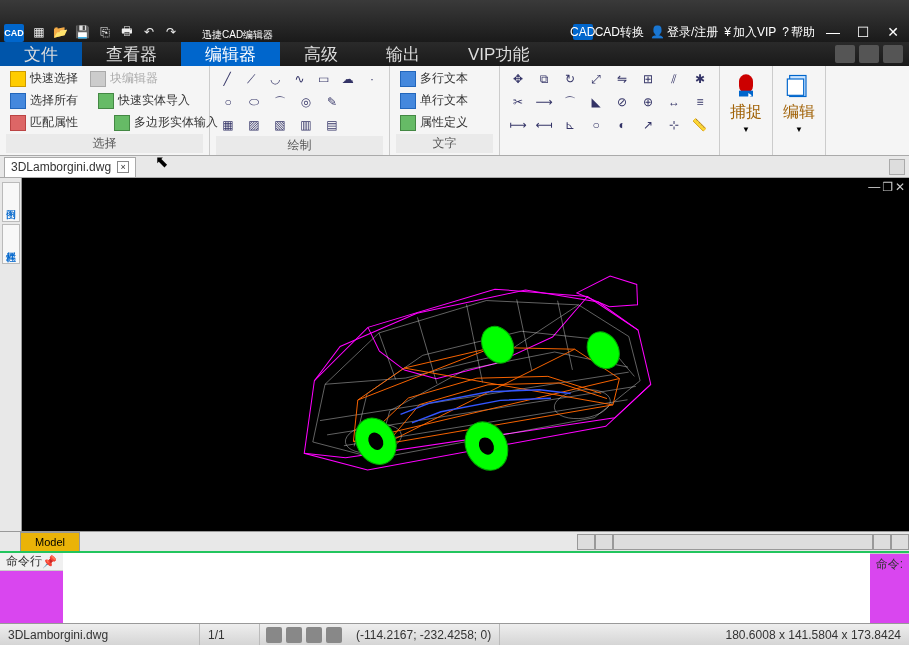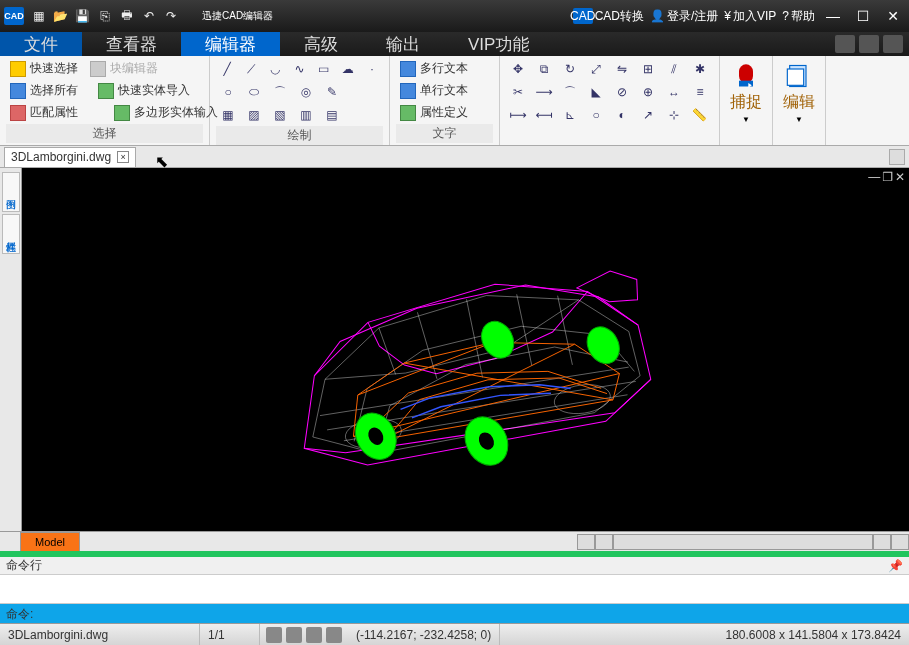--- a/index.html
+++ b/index.html
@@ -1,17 +1,17 @@
 <!DOCTYPE html>
 <html><head>
 <meta charset="utf-8">
 <style>
 *{margin:0;padding:0;box-sizing:border-box;font-family:"Microsoft YaHei",sans-serif;font-size:12px;user-select:none}
 body{width:909px;height:645px;background:#f0f0f0;display:flex;flex-direction:column;overflow:hidden}
-.titlebar{height:32px;background:linear-gradient(#3a3a3a,#1a1a1a);display:flex;align-items:center;color:#fff;padding:0 4px}
+.titlebar{height:42px;background:linear-gradient(#3a3a3a,#1a1a1a);display:flex;align-items:flex-end;color:#fff;padding:0 4px}
 .titlebar .cad-logo{width:20px;height:18px;background:#0066cc;color:#fff;font-size:9px;display:flex;align-items:center;justify-content:center;border-radius:2px;margin-right:4px;font-weight:bold}
 .titlebar .tbtn{width:22px;height:20px;display:flex;align-items:center;justify-content:center;color:#eee;cursor:pointer}
 .titlebar .title{flex:0 0 auto;margin:0 40px 0 20px;font-size:10px;color:#fff}
 .titlebar .right-items{margin-left:auto;display:flex;align-items:center;gap:6px}
 .titlebar .right-items span{font-size:12px;color:#fff;display:flex;align-items:center;gap:2px;cursor:pointer}
 .titlebar .cad-badge{width:20px;height:16px;background:#0066cc;color:#fff;font-size:8px;display:flex;align-items:center;justify-content:center;border-radius:2px}
 .titlebar .win-btn{width:24px;height:20px;display:flex;align-items:center;justify-content:center;cursor:pointer;font-size:14px}
 
 .menubar{height:24px;background:linear-gradient(#2a2a2a,#1a1a1a);display:flex;align-items:stretch}
 .menubar .mitem{padding:0 24px;color:#ddd;display:flex;align-items:center;cursor:pointer;font-size:17px}
@@ -43,25 +43,25 @@
 
 .workspace{flex:1;display:flex;background:#000;position:relative;min-height:0}
 .leftpal{width:22px;background:#e8e8e8;border-right:1px solid #999;display:flex;flex-direction:column;gap:2px;padding-top:4px}
 .leftpal .pbtn{width:18px;height:40px;margin:0 auto;background:#f8f8f8;border:1px solid #bbb;writing-mode:vertical-rl;font-size:10px;color:#0066cc;display:flex;align-items:center;justify-content:center;cursor:pointer}
 .canvas{flex:1;background:#000;position:relative;overflow:hidden}
 .canvas .winctl{position:absolute;top:2px;right:4px;color:#ccc;font-size:11px;display:flex;gap:2px}
 .canvas .winctl span{cursor:pointer}
 .canvas svg{width:100%;height:100%}
 
 .modeltab{height:20px;background:#e8e8e8;border-top:1px solid #999;display:flex;align-items:center}
-.modeltab .mtab{padding:0 14px;height:20px;background:#f97316;border:1px solid #999;margin-left:20px;font-size:11px;display:flex;align-items:center;cursor:pointer}
+.modeltab .mtab{padding:0 14px;height:20px;background:#eab308;border:1px solid #999;margin-left:20px;font-size:11px;display:flex;align-items:center;cursor:pointer}
 .modeltab .scroll{margin-left:auto;display:flex}
 .modeltab .scroll .sb{width:18px;height:16px;border:1px solid #999;background:#ddd;cursor:pointer}
 
-.cmdpanel{height:72px;background:#0ea5e9;border-top:6px solid #22c55e;display:flex;flex-direction:column}
+.cmdpanel{height:72px;background:#d946ef;border-top:2px solid #22c55e;display:flex;flex-direction:row}
 .cmdpanel .hdr{height:18px;background:#f0f0f0;border-bottom:1px solid #ccc;display:flex;align-items:center;padding:0 6px;font-size:12px;color:#333}
 .cmdpanel .hdr .pin{margin-left:auto;cursor:pointer}
 .cmdpanel .log{flex:1;background:#fff}
 .cmdpanel .input{height:20px;border-top:1px solid #ccc;display:flex;align-items:flex-end;padding:0 6px;font-size:12px;color:#333}
 
 .status{height:22px;background:linear-gradient(#eee,#d5d5d5);border-top:1px solid #999;display:flex;align-items:center;font-size:11px;color:#333}
 .status .cell{padding:0 8px;border-right:1px solid #bbb;height:100%;display:flex;align-items:center}
 .status .icons{display:flex;gap:4px;padding:0 6px}
 .status .icons .si{width:16px;height:16px;background:#888;border-radius:2px;cursor:pointer}
 .status .right{margin-left:auto;padding:0 8px}

